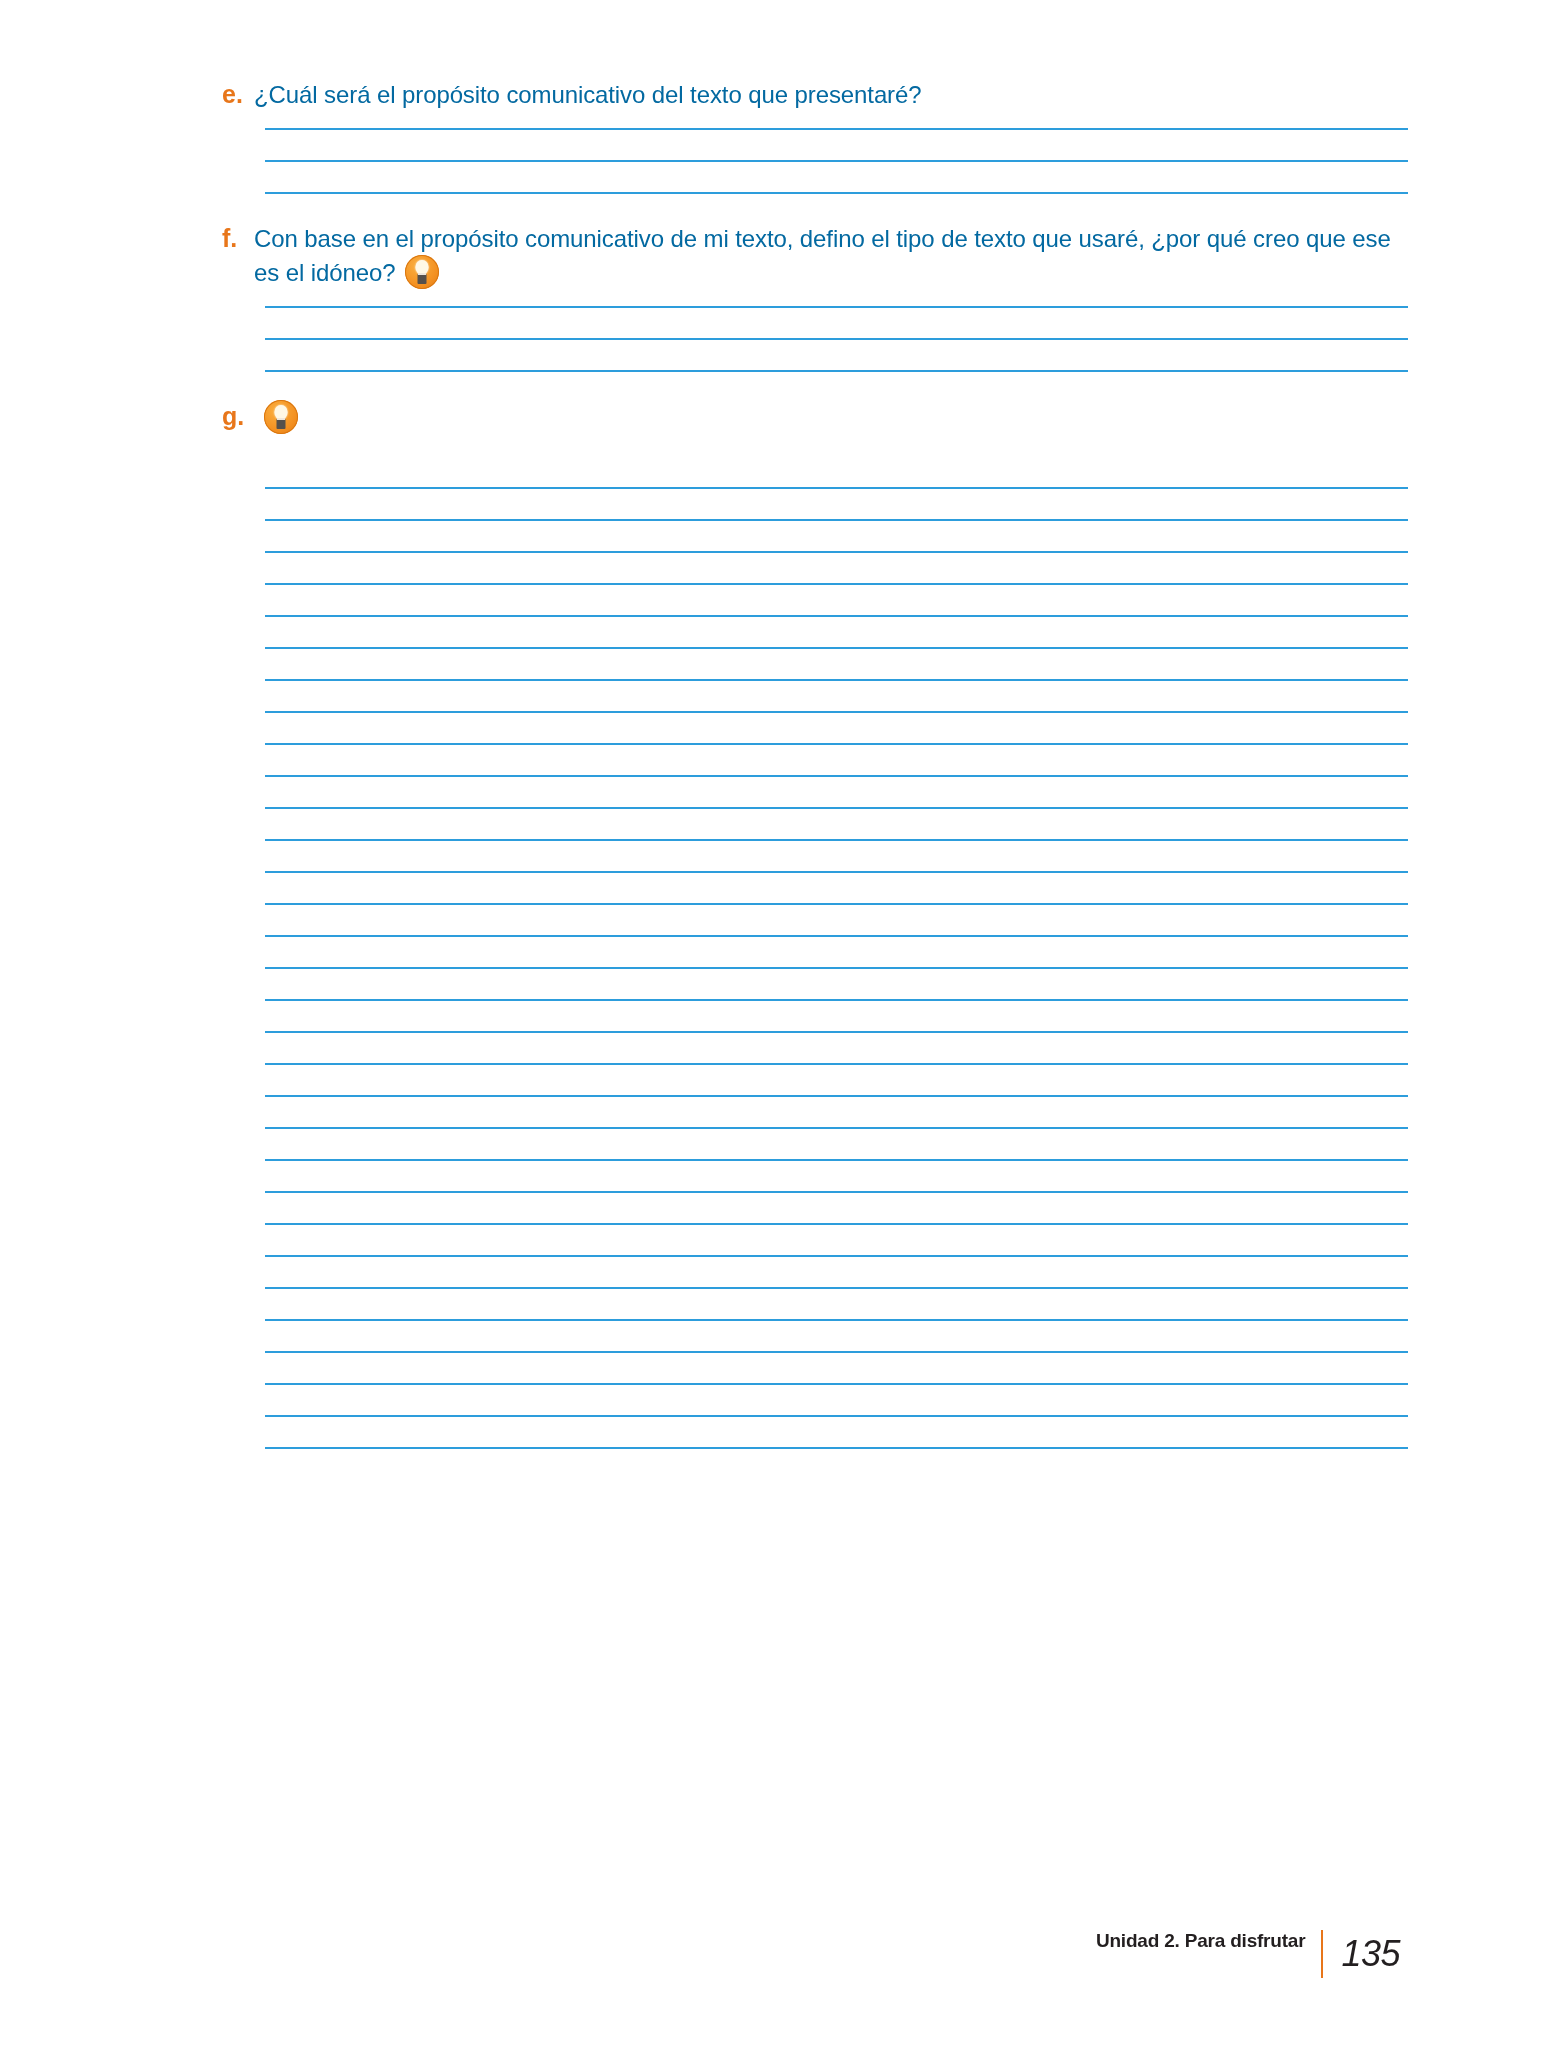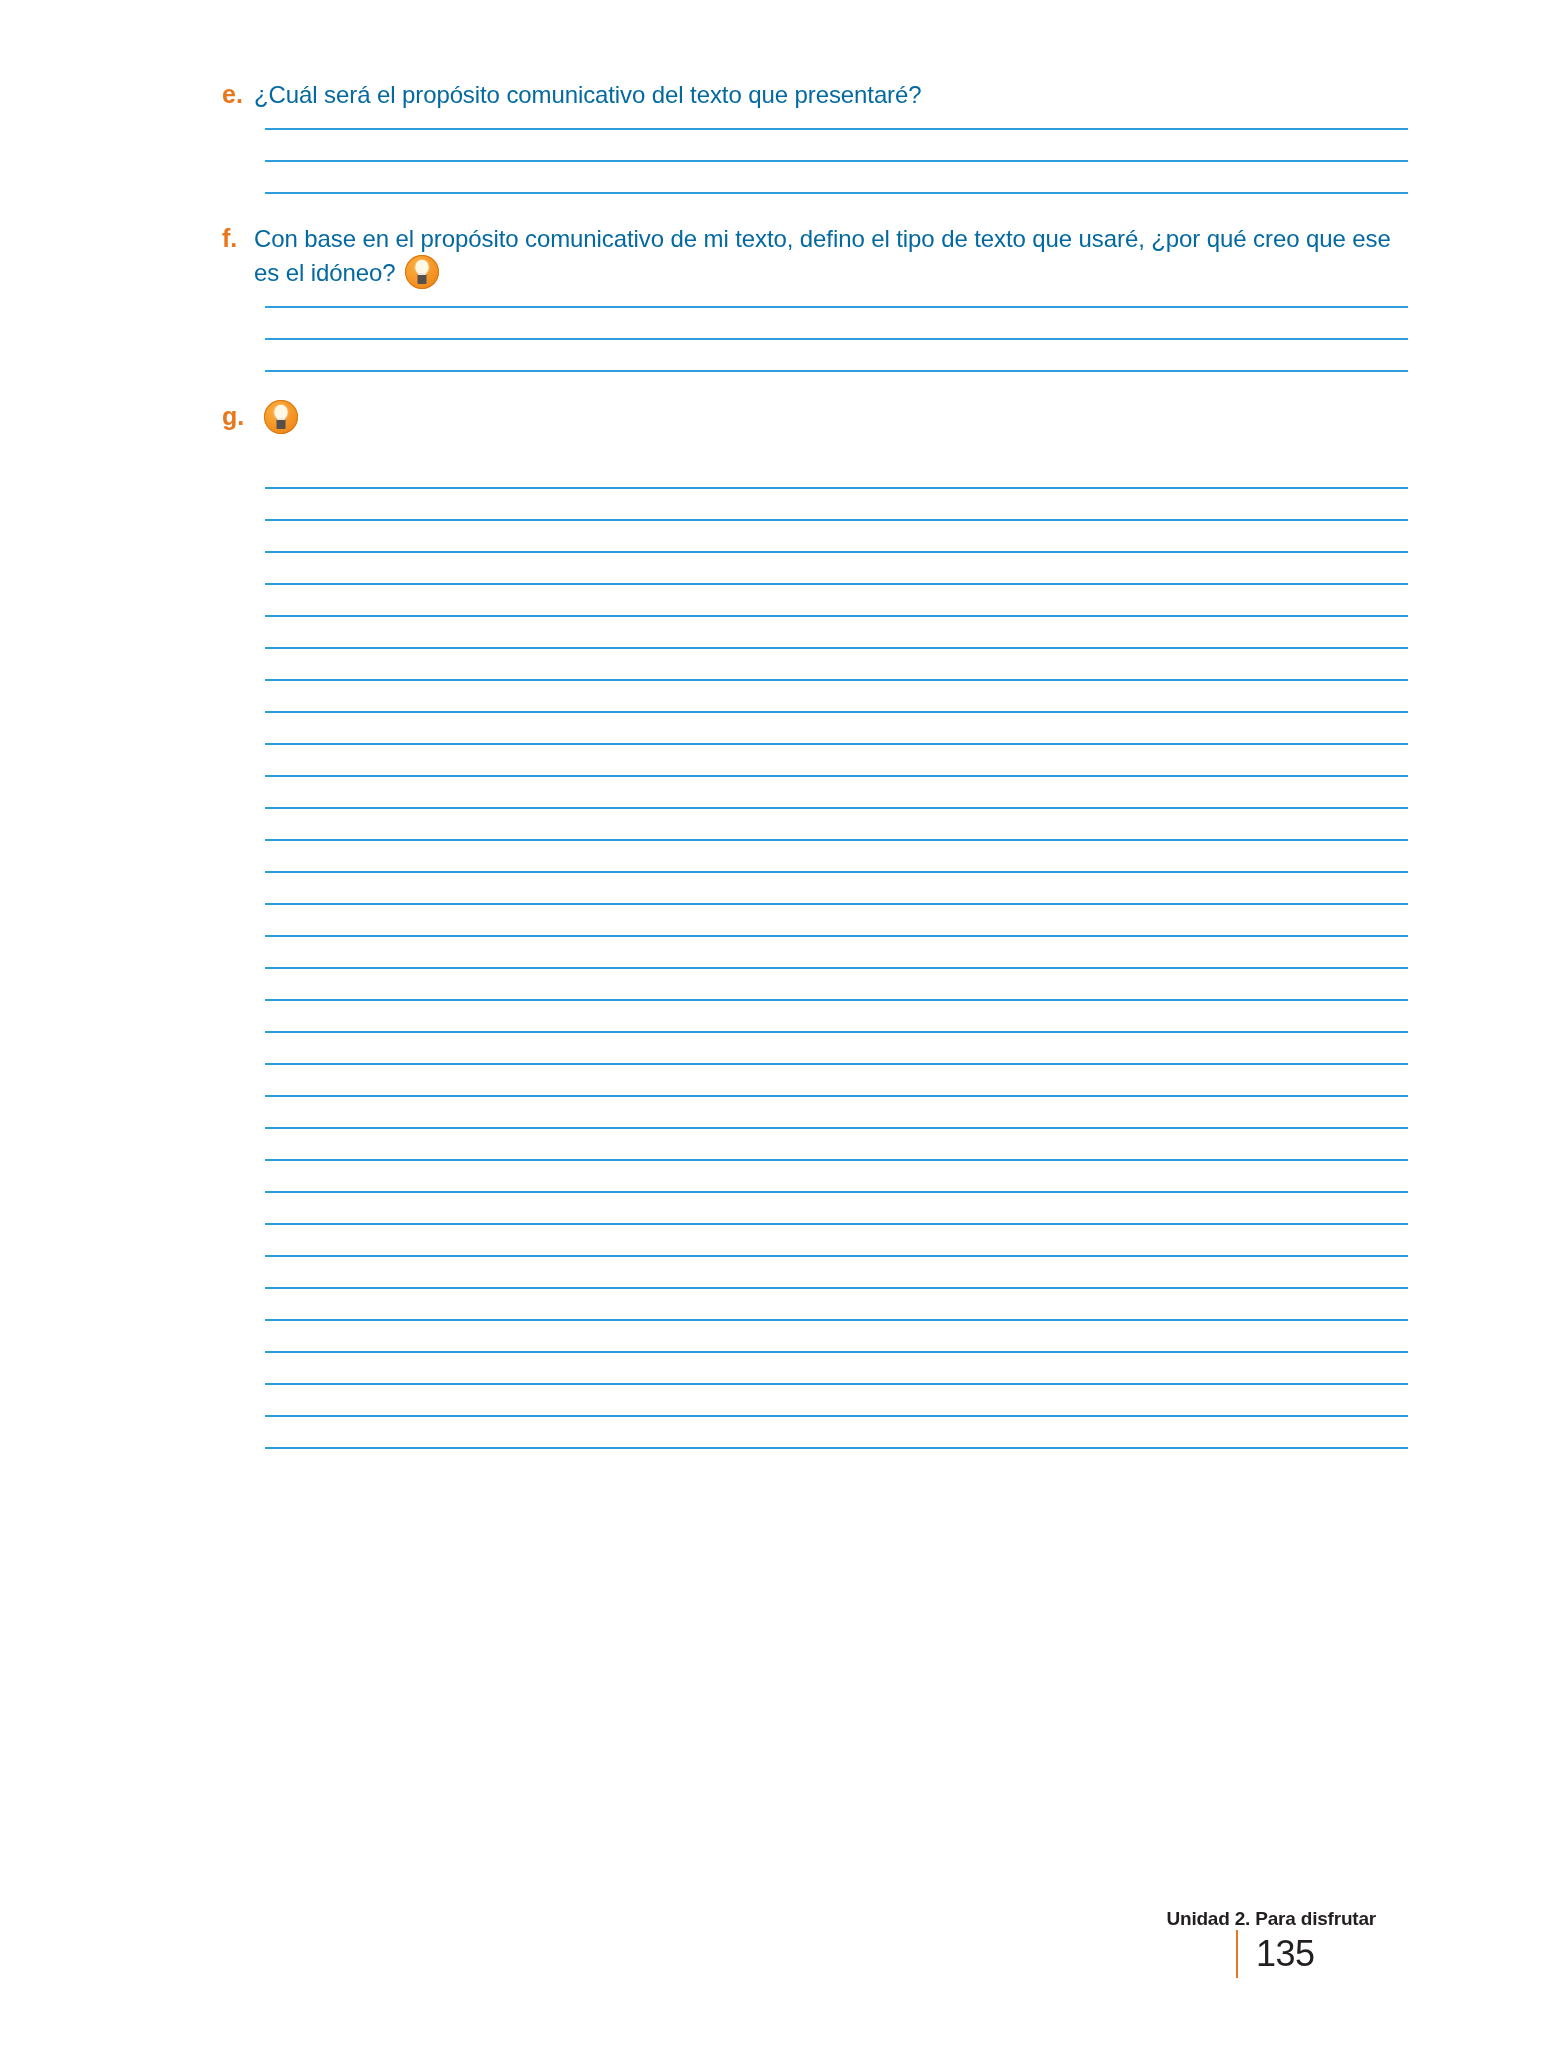--- a/index.html
+++ b/index.html
@@ -97,38 +97,37 @@
   }
   .rule {
     height: 0;
     border-top: 2px solid #2d9ddc;
     margin-bottom: 0;
   }
 
   
   .footer {
     position: absolute;
-    right: 172px;
+    right: 156px;
     bottom: 70px;
     display: flex;
-    align-items: center;
-    flex-direction: column;
   }
   .footer-label {
     font-size: 19px;
     font-weight: bold;
     color: #231f20;
     margin-right: 16px;
     letter-spacing: -0.2px;
   }
   .page-number-box {
     border-left: 2px solid #e8761a;
     padding: 4px 8px 4px 18px;
     min-width: 58px;
     text-align: center;
+    font-style: italic;
   }
   .page-number {
     font-size: 36px;
     color: #231f20;
     line-height: 40px;
     letter-spacing: -0.5px;
   }
 </style>
 </head>
 <body>

